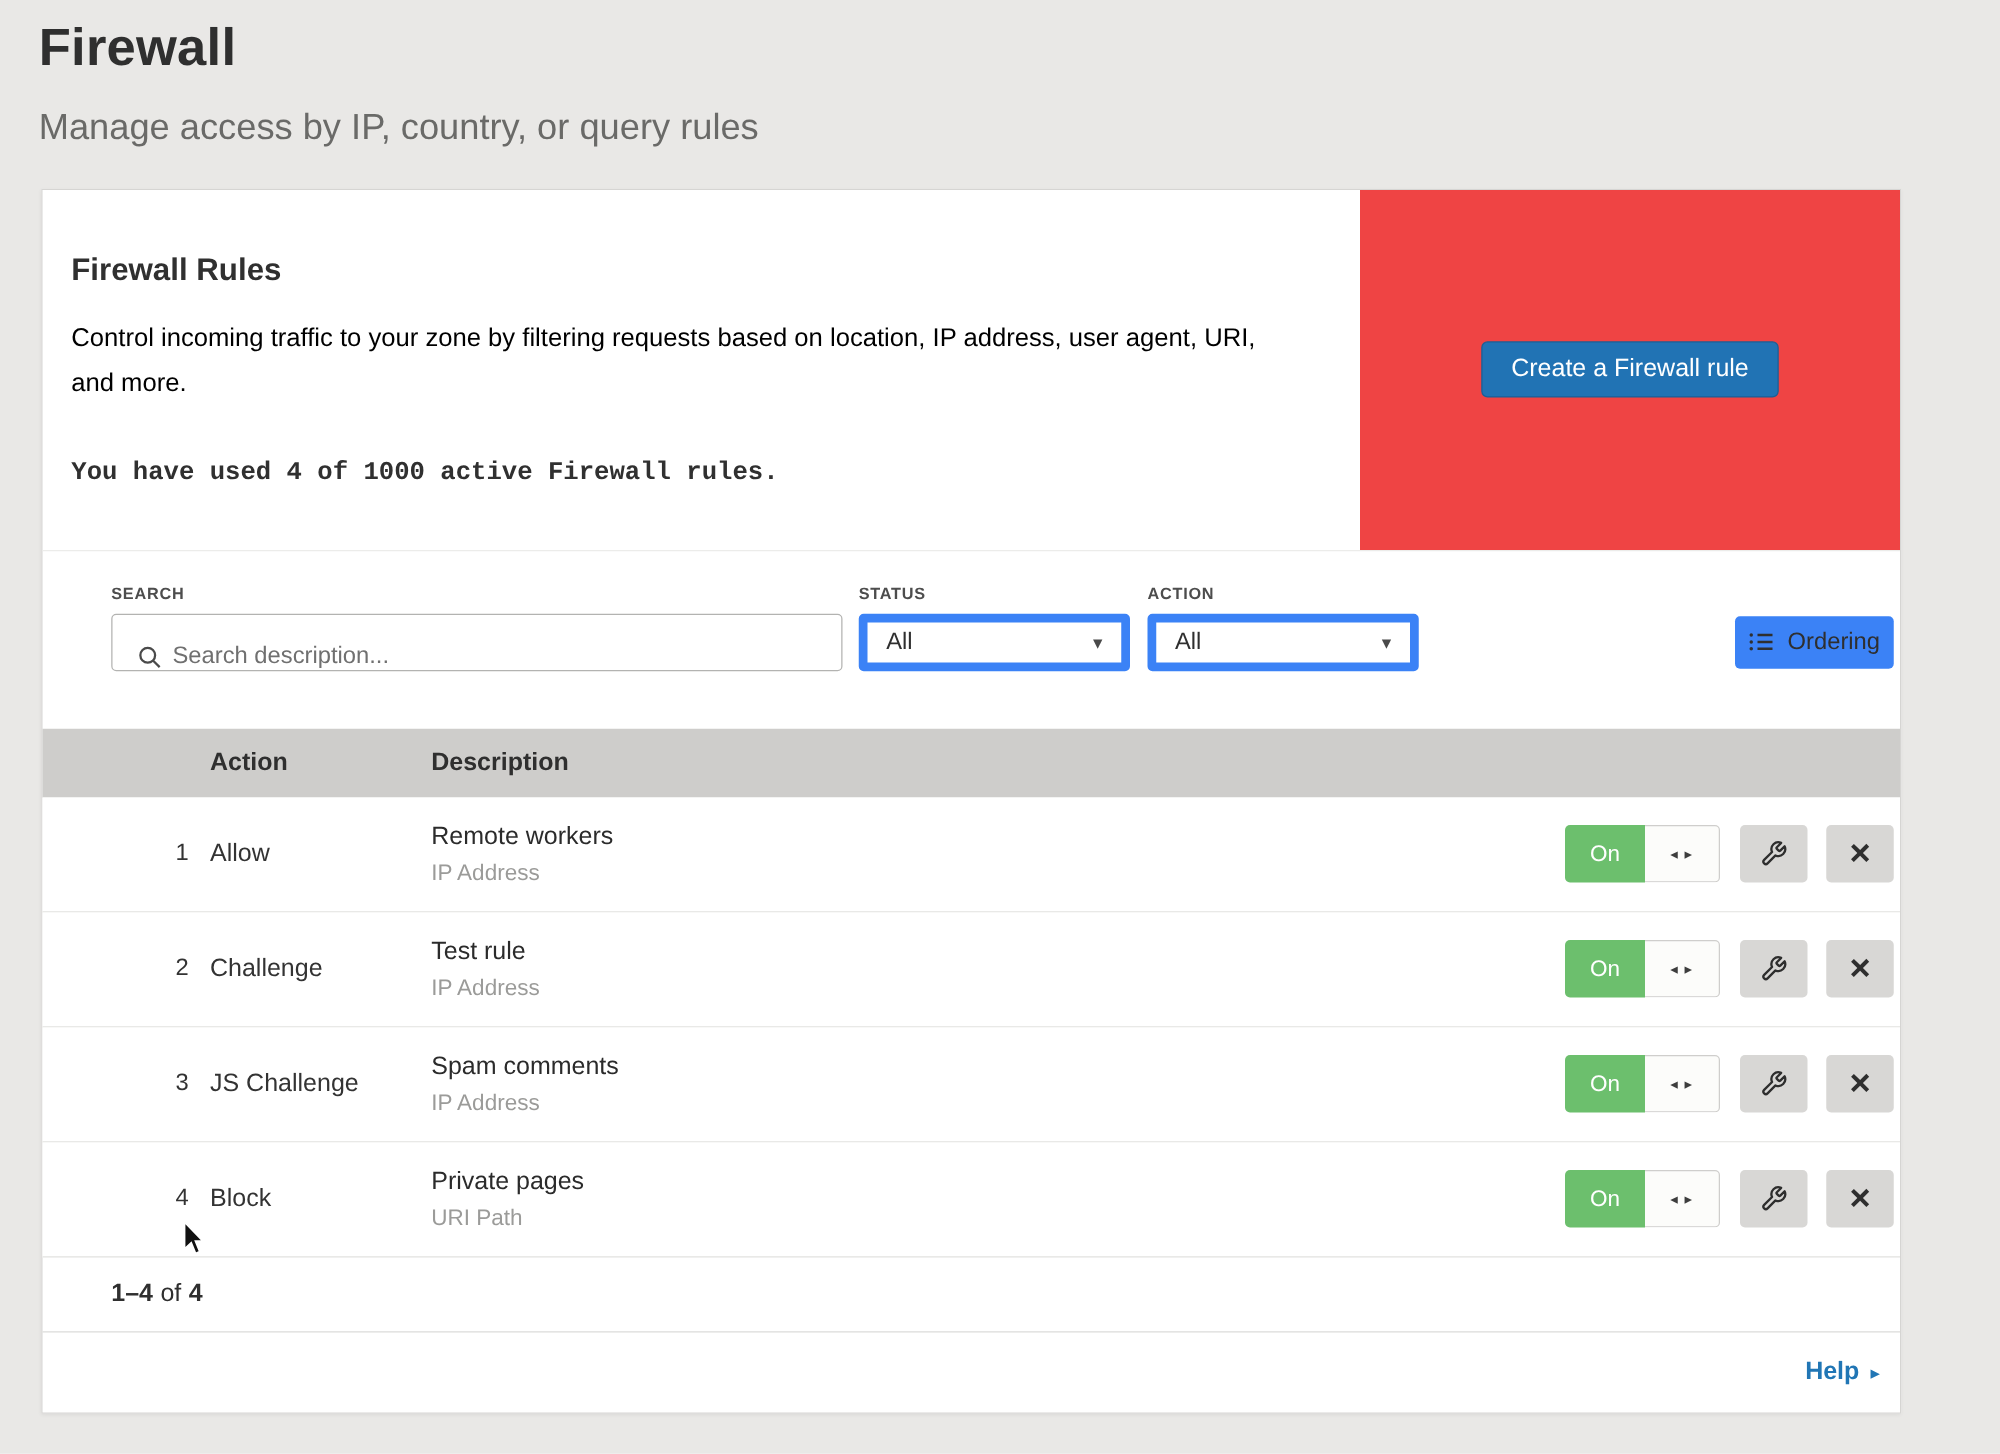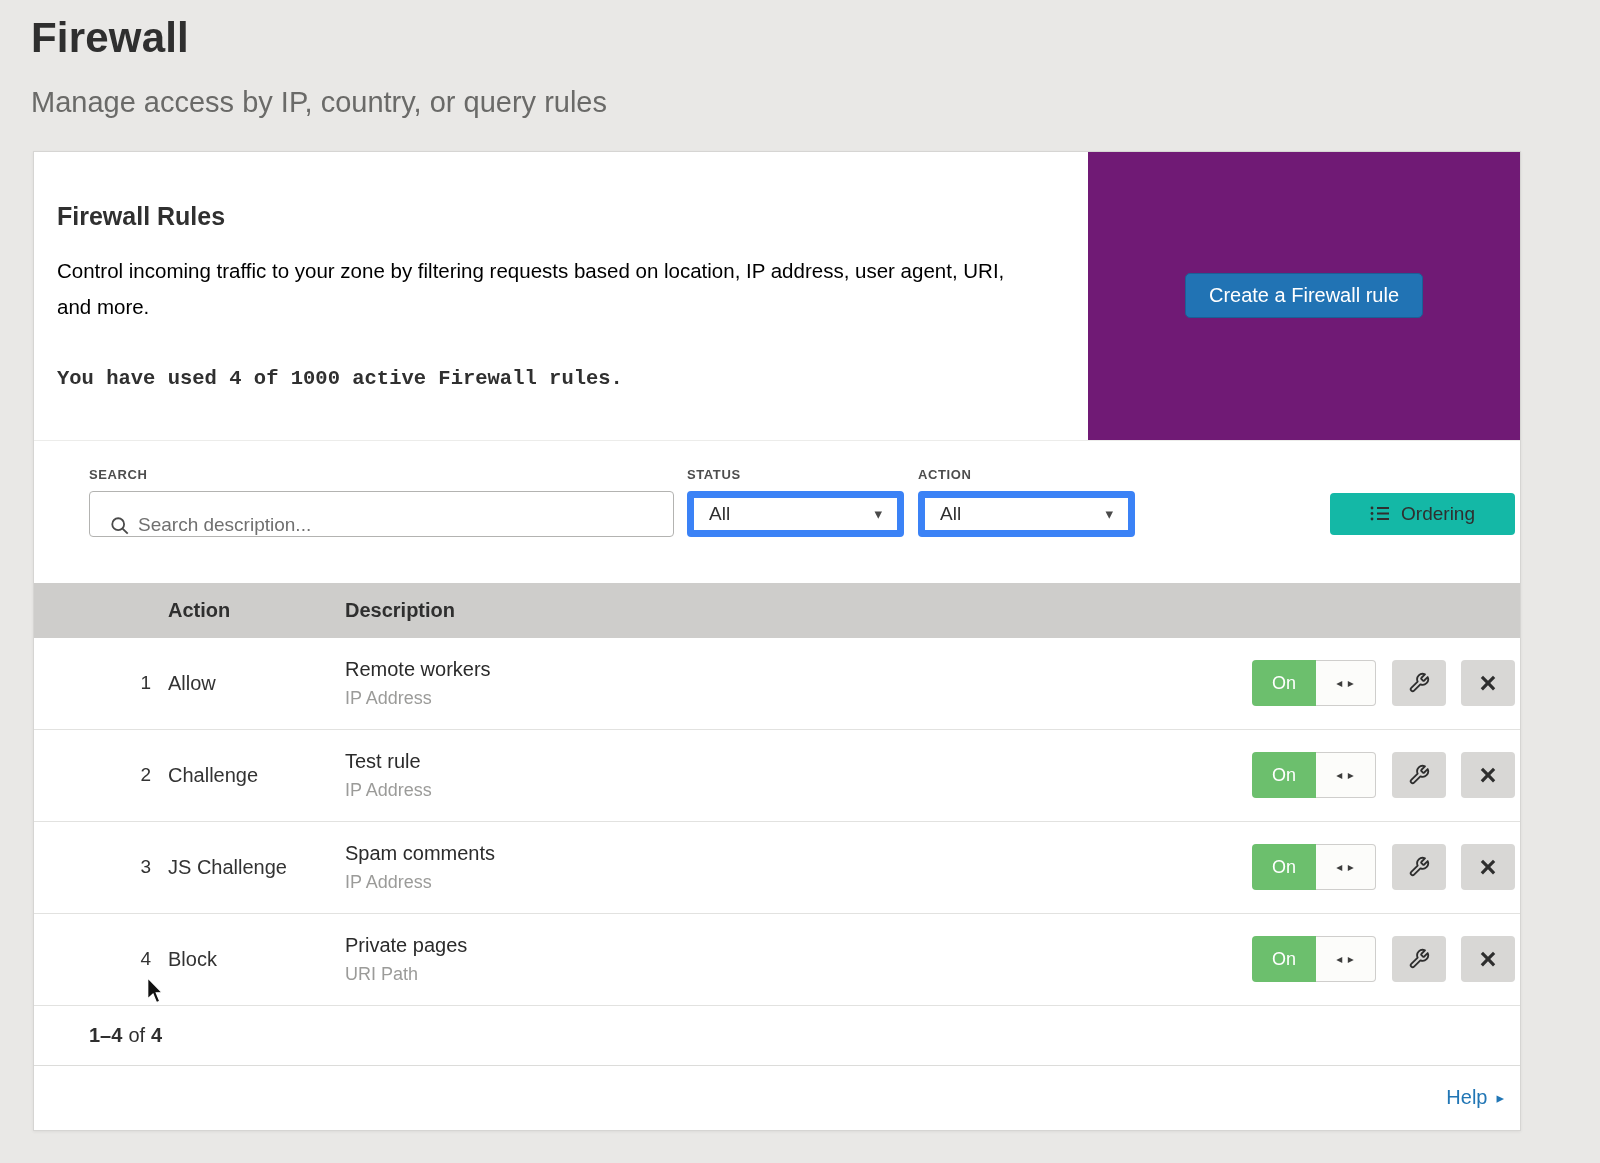--- a/index.html
+++ b/index.html
@@ -17,21 +17,21 @@
   .card {
     width:1488px; margin:32px 0 0 33px;
     background:#fff; border:1px solid #d6d5d3;
     box-shadow:0 1px 3px rgba(0,0,0,.06);
   }
   .card-top { display:flex; border-bottom:1px solid #ececea; }
   .card-top-left { flex:1; padding:50px 60px 40px 23px; }
   .card-heading { font-size:25px; font-weight:700; color:#303030; }
   .card-desc { font-size:20.5px; line-height:1.75; color:#000000; margin-top:22px; max-width:950px; }
   .card-usage { font-size:20.5px; font-weight:700; color:#303030; margin-top:42px; padding-bottom:10px;font-family:Liberation Mono, monospace; }
-  .card-top-right { width:432px; background:#701a75; display:flex; align-items:center; justify-content:center; }
+  .card-top-right { width:432px; background:#ef4444; display:flex; align-items:center; justify-content:center; }
   .create-btn {
     height:45px; padding:0 23px; font-family:inherit;
     background:#2173b4; color:#fff; font-size:20px; font-weight:500;
     border:1px solid #1b5f96; border-radius:5px; cursor:pointer;
   }
   .filters { display:flex; align-items:flex-end; padding:26px 5px 46px 55px; }
   .filter-group { display:flex; flex-direction:column; }
   .filter-label { font-size:13px; font-weight:700; color:#4d4d4d; letter-spacing:.6px; margin-bottom:9px; }
   .search-wrap {
     width:585px; height:46px; border:1px solid #b3b3b1; border-radius:4px;
@@ -43,22 +43,22 @@
   .search-wrap input::placeholder { color:#707070; }
   .status-group { margin-left:13px; }
   .action-group { margin-left:14px; }
   .select {
     width:217px; height:46px; border:7px solid #3b82f6; border-radius:4px; background:#fff;
     display:flex; align-items:center; justify-content:space-between; padding:0 15px;
     font-size:19px; color:#2f2f2f; cursor:pointer;
   }
   .chevron { font-size:15px; color:#4a4a4a; }
   .ordering-btn {
-    margin-left:auto; height:42px; padding:0 40px; margin-bottom:2px;
-    background:#14b8a6; border:none; border-radius:4px; font-family:inherit;
+    margin-left:auto; height:42px; padding:0 11px; margin-bottom:2px;
+    background:#3b82f6; border:none; border-radius:4px; font-family:inherit;
     font-size:19px; color:#2f2f2f; display:flex; align-items:center; gap:11px; cursor:pointer;
   }
   .thead {
     height:55px; background:#cecdcb; display:flex; align-items:center;
     font-size:20px; font-weight:700; color:#2f2f2f;
   }
   .col-num { width:134px; }
   .col-action { width:177px; }
   .col-desc { flex:1; }
   .trow {
@@ -88,21 +88,21 @@
   }
   .wrench-btn { margin-left:16px; }
   .close-btn { margin-left:15px; font-size:29px; font-weight:600; line-height:1; }
   .pagination {
     padding-left:55px; height:60px; display:flex; align-items:center;
     border-bottom:1px solid #dcdcda; font-size:20px; color:#2f2f2f;
   }
   .pag-bold { font-weight:700; }
   .pag-of { font-weight:400; margin:0 6px; }
   .card-footer { height:64px; display:flex; align-items:center; justify-content:flex-end; padding-right:16px; }
-  .help-link { color:#2176b5; font-size:20px; font-weight:400; display:flex; align-items:center; gap:9px; text-decoration:none; cursor:pointer; }
+  .help-link { color:#2176b5; font-size:20px; font-weight:700; display:flex; align-items:center; gap:9px; text-decoration:none; cursor:pointer; }
   .help-arrow { font-size:15px; }
   .cursor { position:absolute; left:143px; top:977px; pointer-events:none; }
 </style>
 </head>
 <body>
 
 <div class="page-header">
   <div class="page-title">Firewall</div>
   <div class="page-subtitle">Manage access by IP, country, or query rules</div>
 </div>

